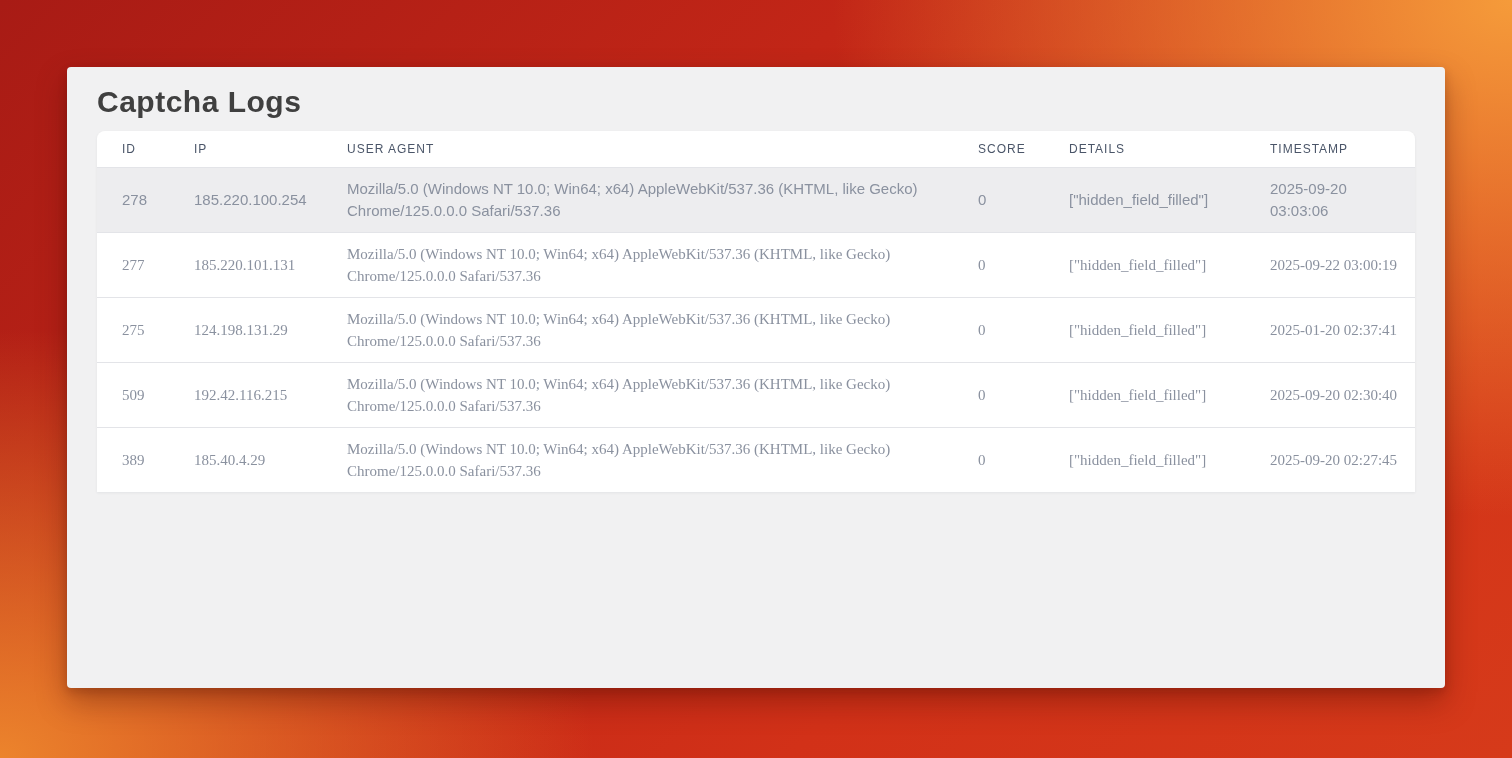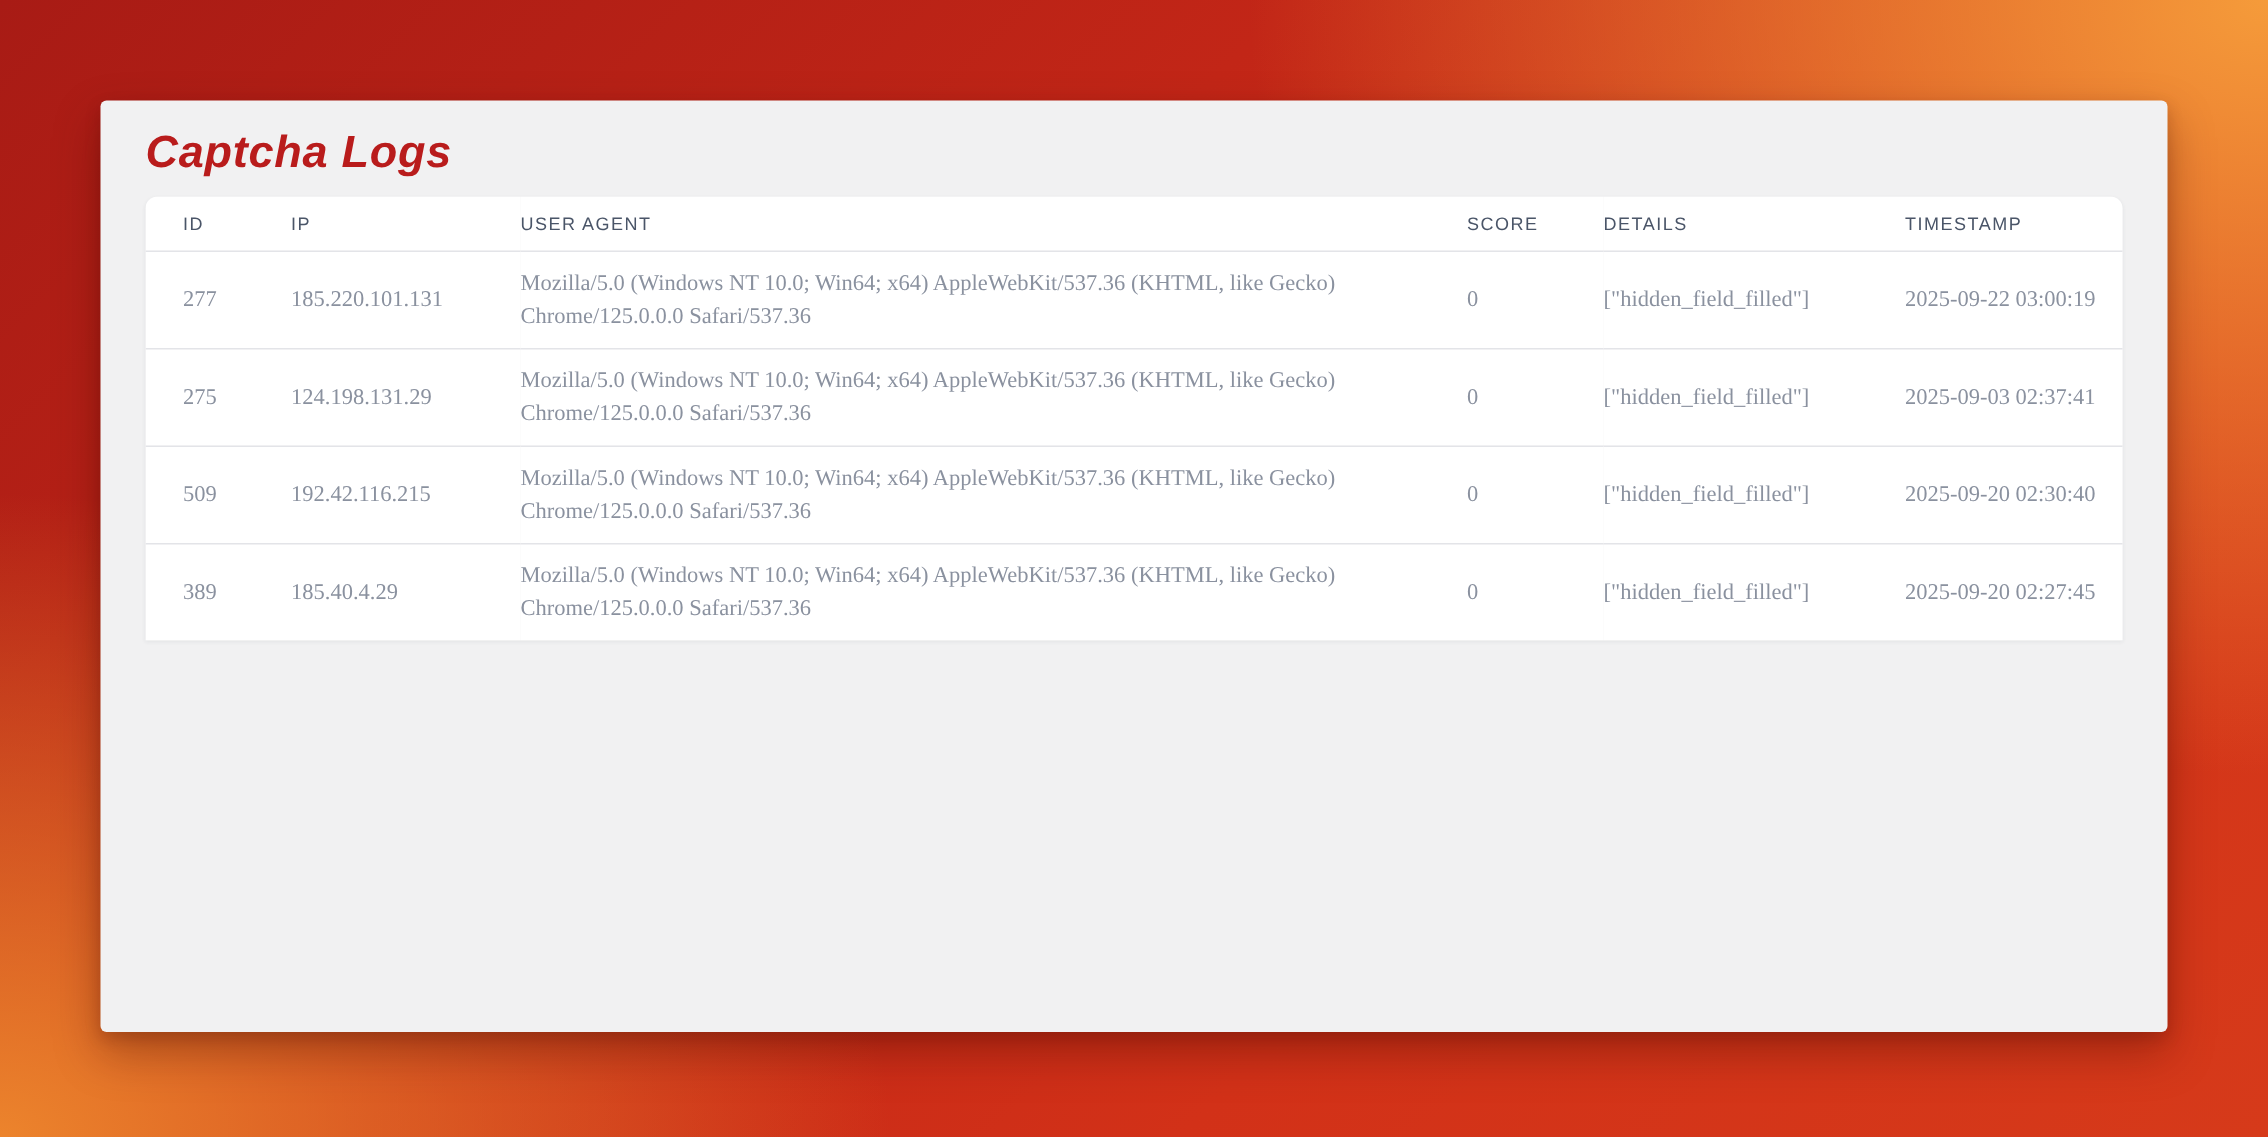--- a/index.html
+++ b/index.html
@@ -20,22 +20,21 @@
     padding: 0 30px;
     overflow: hidden;
     box-shadow: 0 14px 30px rgba(70, 12, 0, 0.35), 0 4px 10px rgba(70, 12, 0, 0.18);
   }
   .page-title {
     margin-top: 17px;
     font-size: 30px;
     line-height: 36px;
     font-weight: 600;
     letter-spacing: 0.5px;
-    color: #b91c1c;
-    font-style: italic;
+    color: #404040;
   }
   .table-wrap {
     margin-top: 11px;
     border-radius: 8px 8px 0 0;
     overflow: hidden;
     box-shadow: 0 1px 3px rgba(40,50,70,0.07);
   }
   table {
     width: 1318px;
     table-layout: fixed;
@@ -93,38 +92,46 @@
           <th>ID</th>
           <th>IP</th>
           <th>USER AGENT</th>
           <th>SCORE</th>
           <th>DETAILS</th>
           <th>TIMESTAMP</th>
         </tr>
       </thead>
       <tbody>
 
+          <tr class="row-stripe">
+            <td>278</td>
+            <td>185.220.100.254</td>
+            <td>Mozilla/5.0 (Windows NT 10.0; Win64; x64) AppleWebKit/537.36 (KHTML, like Gecko) Chrome/125.0.0.0 Safari/537.36</td>
+            <td>0</td>
+            <td>["hidden_field_filled"]</td>
+            <td>2025-09-20 03:03:06</td>
+          </tr>
 
           <tr class="row-plain">
             <td>277</td>
             <td>185.220.101.131</td>
             <td>Mozilla/5.0 (Windows NT 10.0; Win64; x64) AppleWebKit/537.36 (KHTML, like Gecko) Chrome/125.0.0.0 Safari/537.36</td>
             <td>0</td>
             <td>["hidden_field_filled"]</td>
             <td>2025-09-22 03:00:19</td>
           </tr>
 
 
           <tr class="row-plain">
             <td>275</td>
             <td>124.198.131.29</td>
             <td>Mozilla/5.0 (Windows NT 10.0; Win64; x64) AppleWebKit/537.36 (KHTML, like Gecko) Chrome/125.0.0.0 Safari/537.36</td>
             <td>0</td>
             <td>["hidden_field_filled"]</td>
-            <td>2025-09-03 02:37:41</td>
+            <td>2025-01-20 02:37:41</td>
           </tr>
 
 
           <tr class="row-plain">
             <td>509</td>
             <td>192.42.116.215</td>
             <td>Mozilla/5.0 (Windows NT 10.0; Win64; x64) AppleWebKit/537.36 (KHTML, like Gecko) Chrome/125.0.0.0 Safari/537.36</td>
             <td>0</td>
             <td>["hidden_field_filled"]</td>
             <td>2025-09-20 02:30:40</td>

